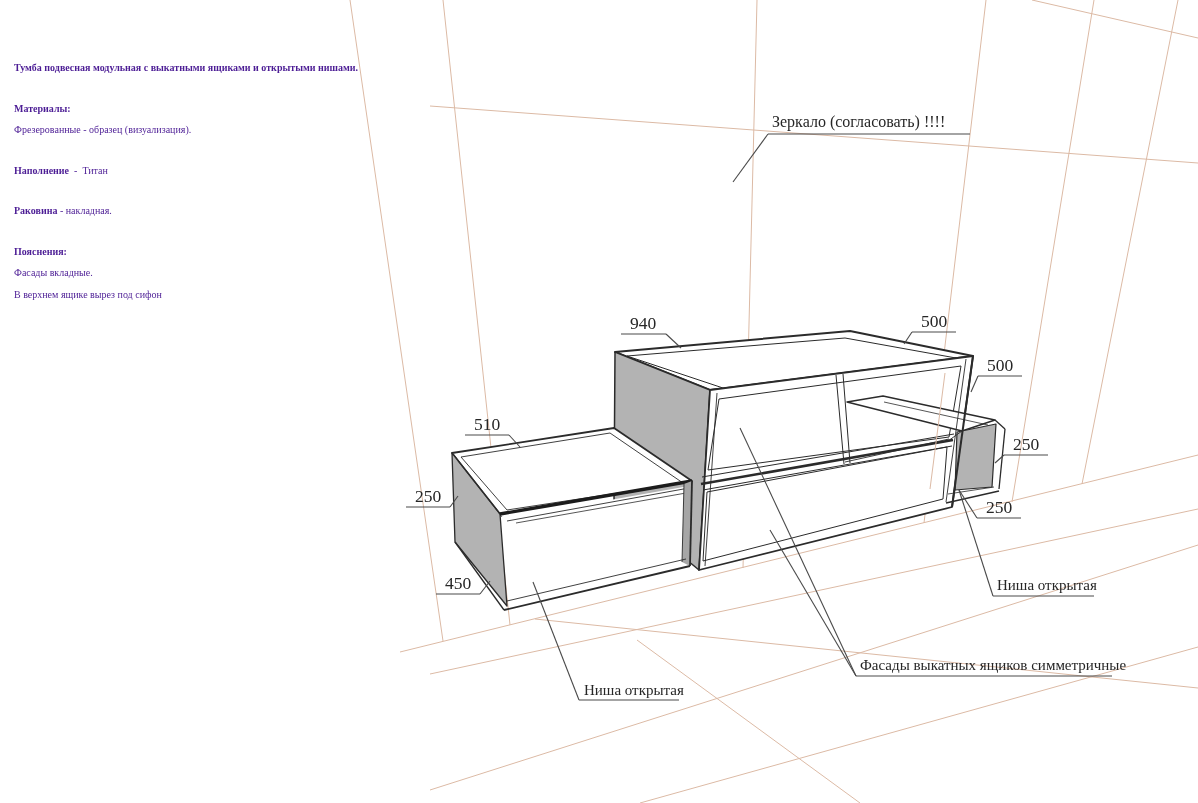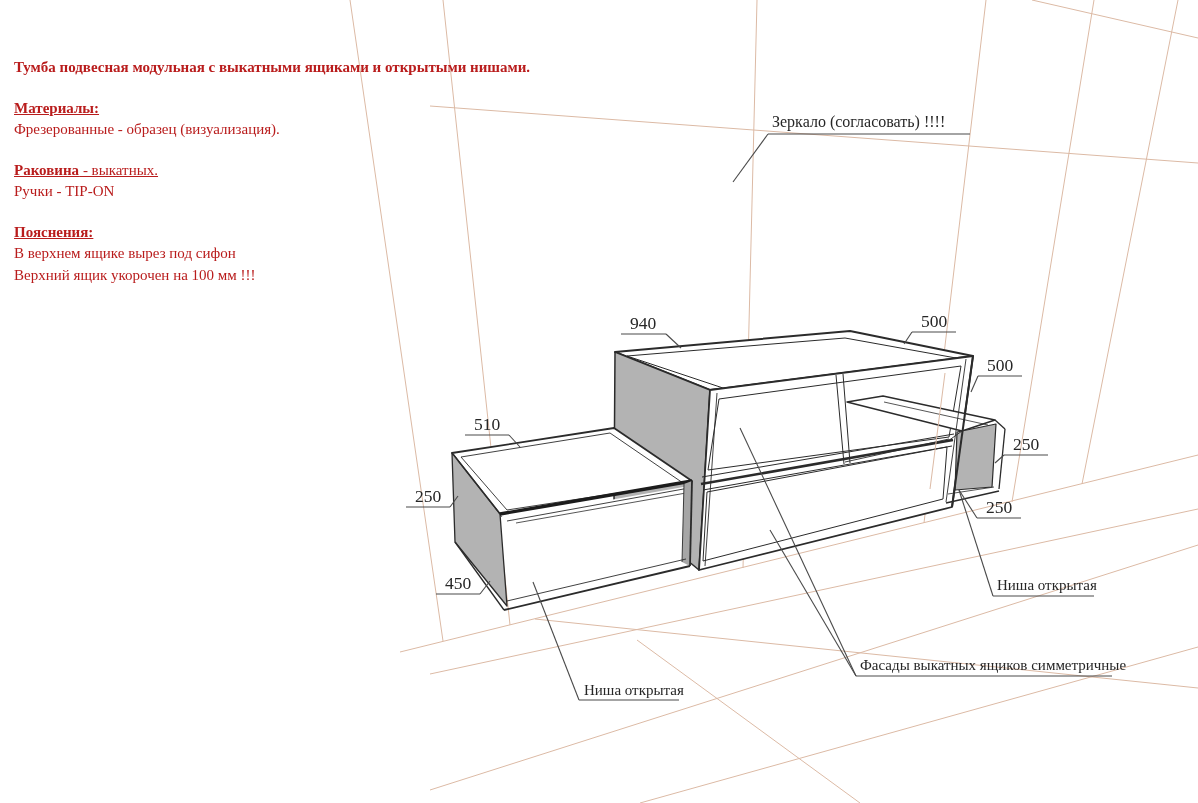--- a/index.html
+++ b/index.html
@@ -1,22 +1,22 @@
 <!DOCTYPE html>
 <html><head>
 <meta charset="utf-8">
 <style>
   html,body{margin:0;padding:0;background:#ffffff;}
   .canvas{position:relative;width:1198px;height:803px;background:#ffffff;overflow:hidden;
           font-family:"Liberation Serif","DejaVu Serif",serif;}
   .drawing-svg{position:absolute;left:0;top:0;width:1198px;height:803px;}
-  .notes{position:absolute;left:14px;top:57px;width:660px;font-size:15px;line-height:21.5px;
-         color:#b91c1c;}
+  .notes{position:absolute;left:14px;top:57px;width:660px;font-size:10px;line-height:21.5px;
+         color:#4c1d95;}
   .nline{white-space:pre-wrap;}
-  .nline.gap{margin-top:19px;text-decoration:underline;}
+  .nline.gap{margin-top:19px;}
   .nline .b{font-weight:bold;}
   text{font-family:"Liberation Serif","DejaVu Serif",serif;fill:#262626;}
   .dimtxt{font-size:17.5px;}
   .calltxt{font-size:15px;}
   .ink{stroke:#2b2b2b;fill:none;}
   .grid{stroke:#dcbaa5;stroke-width:1;fill:none;}
   .lead{stroke:#4a4a4a;stroke-width:1.1;fill:none;}
 </style>
 </head>
 <body>
@@ -166,20 +166,20 @@
         <line class="lead" x1="856" y1="676" x2="740" y2="428"></line>
         <line class="lead" x1="856" y1="676" x2="770" y2="530"></line>
       </g>
     </g>
   </svg>
 
   <div class="notes">
       <div class="nline"><span class="b">Тумба подвесная модульная с выкатными ящиками и открытыми нишами.</span></div>
       <div class="nline gap"><span class="b">Материалы:</span></div>
       <div class="nline"><span>Фрезерованные - образец (визуализация).</span></div>
-      <div class="nline gap"><span class="b">Раковина</span><span> - выкатных.</span></div>
-      <div class="nline"><span>Ручки - TIP-ON</span></div>
+      <div class="nline gap"><span class="b">Наполнение</span><span>  -  Титан</span></div>
+      <div class="nline gap"><span class="b">Раковина</span><span> - накладная.</span></div>
       <div class="nline gap"><span class="b">Пояснения:</span></div>
+      <div class="nline"><span>Фасады вкладные.</span></div>
       <div class="nline"><span>В верхнем ящике вырез под сифон</span></div>
-      <div class="nline"><span>Верхний ящик укорочен на 100 мм !!!</span></div>
     </div>
 
 </div>
 
 </body></html>

